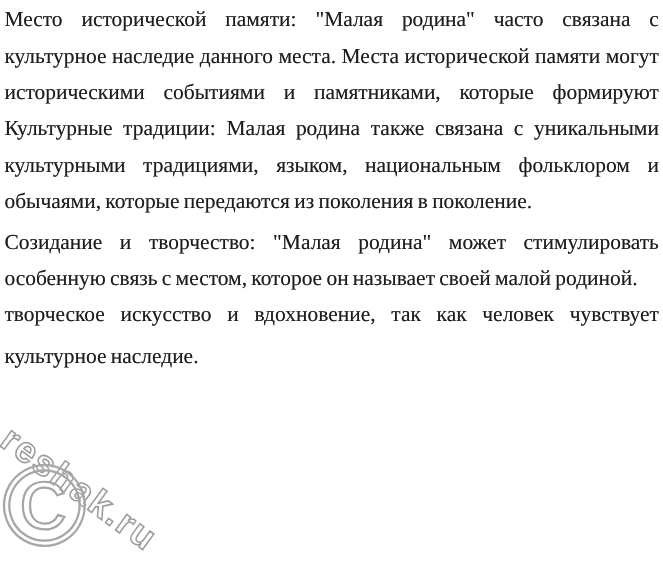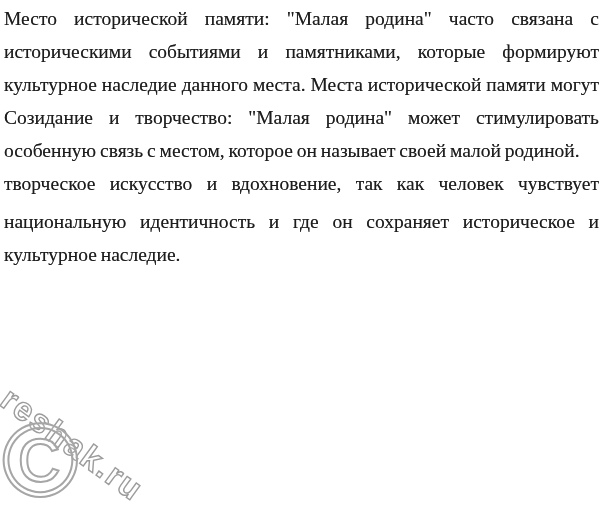--- a/index.html
+++ b/index.html
@@ -66,33 +66,37 @@
     -webkit-text-stroke: 2px #a6a6a6;
   }
 </style>
 </head>
 <body>
 
 <div class="page">
 
   <div class="para p1">
     <div class="line">Место исторической памяти: "Малая родина" часто связана с</div>
+    <div class="line">культурное наследие данного места. Места исторической памяти могут</div>
     <div class="line">историческими событиями и памятниками, которые формируют</div>
-    <div class="line">культурное наследие данного места. Места исторической памяти могут</div>
   </div>
 
+  <div class="para p2">
+    <div class="line">Культурные традиции: Малая родина также связана с уникальными</div>
+    <div class="line">культурными традициями, языком, национальным фольклором и</div>
+    <div class="line last">обычаями, которые передаются из поколения в поколение.</div>
+  </div>
 
   <div class="para p3">
     <div class="line">Созидание и творчество: "Малая родина" может стимулировать</div>
     <div class="line last">особенную связь с местом, которое он называет своей малой родиной.</div>
     <div class="line">творческое искусство и вдохновение, так как человек чувствует</div>
   </div>
 
   <div class="para p4">
-    <div class="line">национальную идентичность и где он сохраняет историческое и</div>
     <div class="line last">культурное наследие.</div>
   </div>
 
   <div class="watermark">
     <span class="wm-text">reshak.ru</span>
     <span class="wm-copyright">©</span>
   </div>
 
 </div>
 

